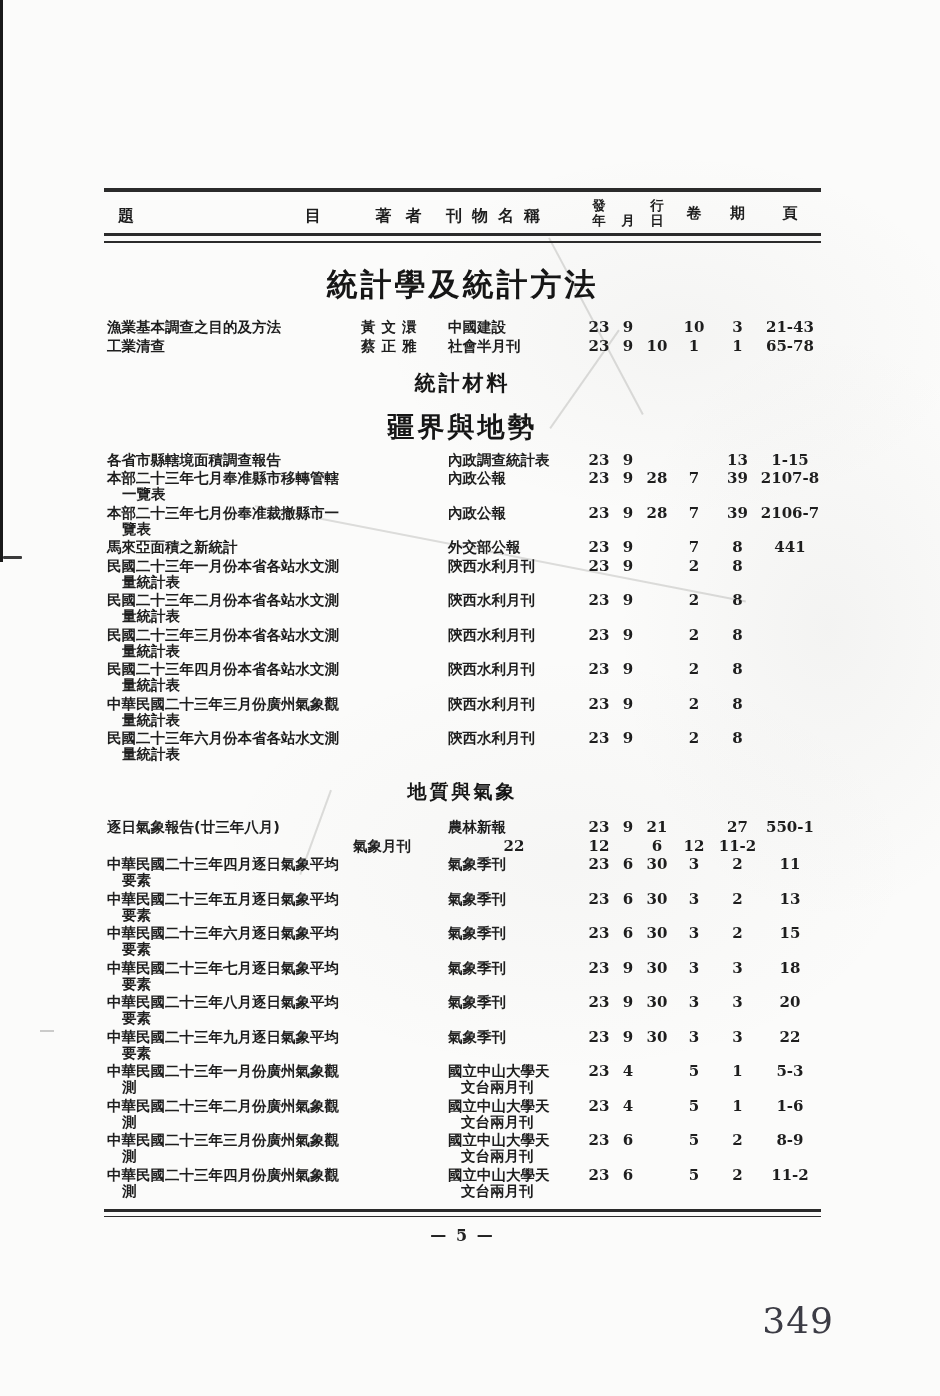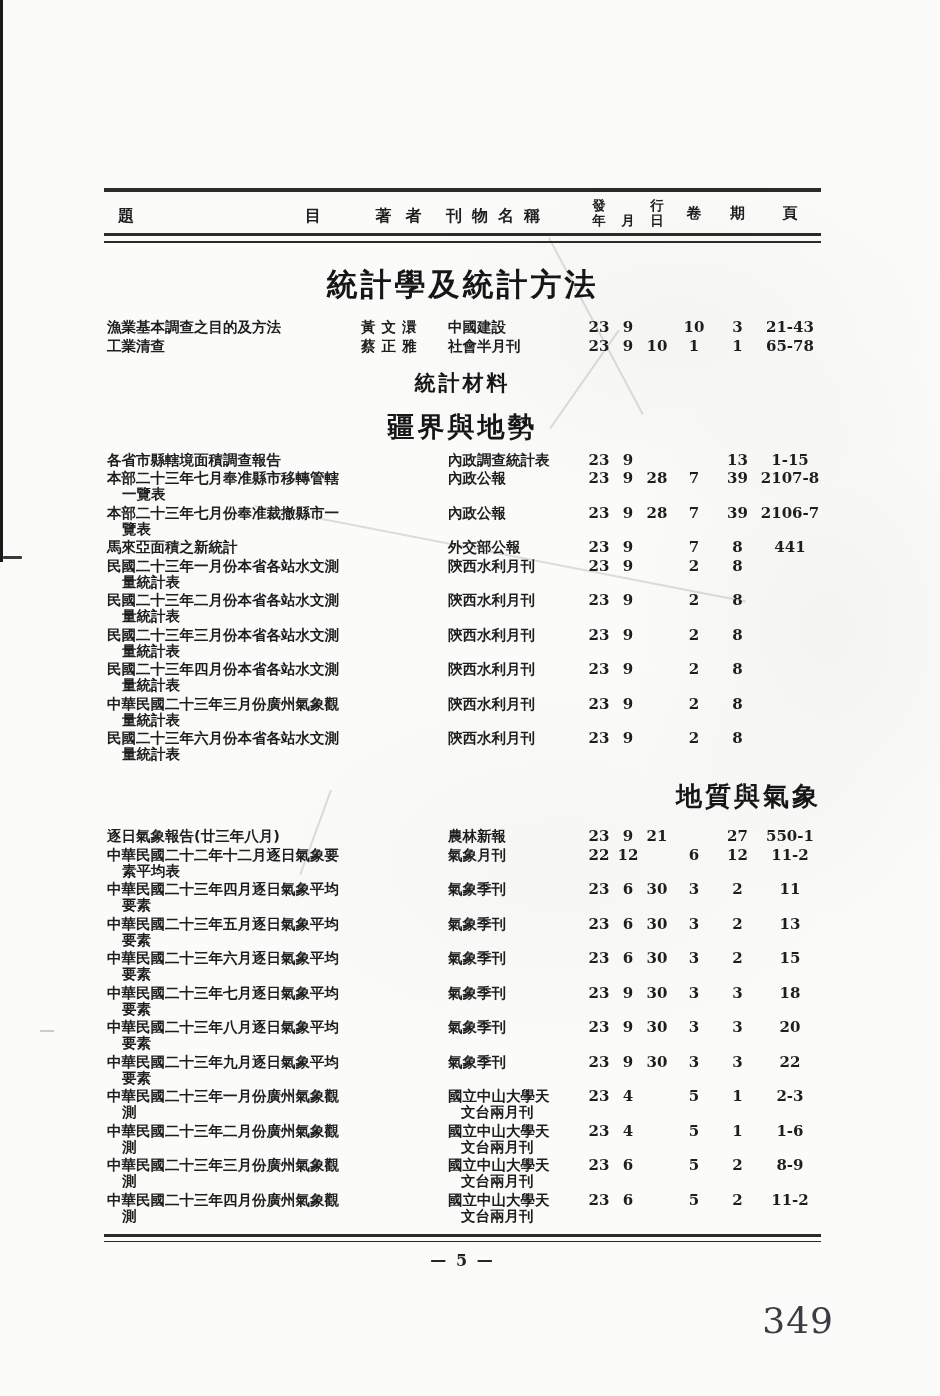--- a/index.html
+++ b/index.html
@@ -42,21 +42,21 @@
   .h-stack{display:flex;flex-direction:column;align-items:center;font-size:13.5px;line-height:15px;}
   .h-low{display:flex;align-items:flex-end;justify-content:center;font-size:13.5px;line-height:15px;}
   .h-mid{display:flex;align-items:center;justify-content:center;font-size:15px;}
 
   .tbody{}
   .section{}
   .section-heading{text-align:center;font-weight:bold;letter-spacing:3px;color:#161616;}
   .section:nth-child(1) .section-heading{font-size:31px;margin:21px 0 13px;}
   .section:nth-child(2) .section-heading{font-size:21px;margin:15px 0 12px;}
   .section:nth-child(3) .section-heading{font-size:27px;margin:7px 0 7px;text-align:center;}
-  .section:nth-child(4) .section-heading{font-size:26px;margin:17px 0 14px;text-align:right;}
+  .section:nth-child(4) .section-heading{font-size:19px;margin:17px 0 14px;}
 
   .row{
     display:grid;
     grid-template-columns:245px 95px 140px 30px 28px 30px 44px 43px 62px;
     margin-bottom:2.5px;
     font-size:14.5px;line-height:16px;font-weight:bold;
   }
   .cell{padding:0;}
   .c-title{padding-left:3px;}
   .c-title .wrap{padding-left:15px;}
@@ -322,24 +322,20 @@
               <div>農林新報</div>
             </div>
             <div class="cell c-num">23</div>
             <div class="cell c-num">9</div>
             <div class="cell c-num">21</div>
             <div class="cell c-num"></div>
             <div class="cell c-num">27</div>
             <div class="cell c-num">550-1</div>
           </div>
           <div class="row">
-            <div class="cell c-title">
-              <div>中華民國二十二年十二月逐日氣象要</div>
-              <div class="wrap">素平均表</div>
-            </div>
             <div class="cell c-author"></div>
             <div class="cell c-pub">
               <div>氣象月刊</div>
             </div>
             <div class="cell c-num">22</div>
             <div class="cell c-num">12</div>
             <div class="cell c-num"></div>
             <div class="cell c-num">6</div>
             <div class="cell c-num">12</div>
             <div class="cell c-num">11-2</div>
@@ -448,21 +444,21 @@
             <div class="cell c-author"></div>
             <div class="cell c-pub">
               <div>國立中山大學天</div>
               <div class="wrap2">文台兩月刊</div>
             </div>
             <div class="cell c-num">23</div>
             <div class="cell c-num">4</div>
             <div class="cell c-num"></div>
             <div class="cell c-num">5</div>
             <div class="cell c-num">1</div>
-            <div class="cell c-num">2-3</div>
+            <div class="cell c-num">5-3</div>
           </div>
           <div class="row">
             <div class="cell c-title">
               <div>中華民國二十三年二月份廣州氣象觀</div>
               <div class="wrap">測</div>
             </div>
             <div class="cell c-author"></div>
             <div class="cell c-pub">
               <div>國立中山大學天</div>
               <div class="wrap2">文台兩月刊</div>

